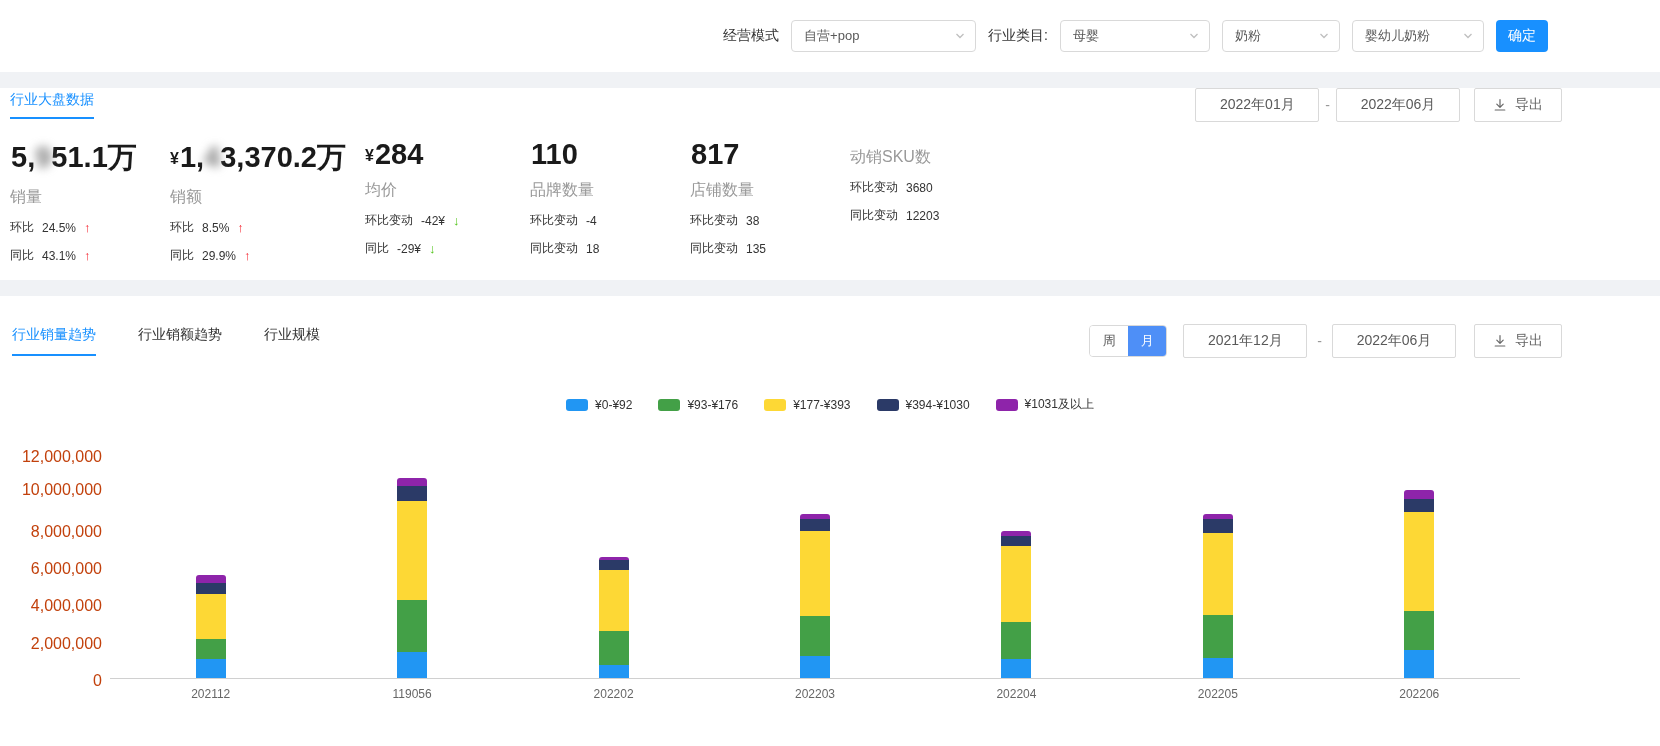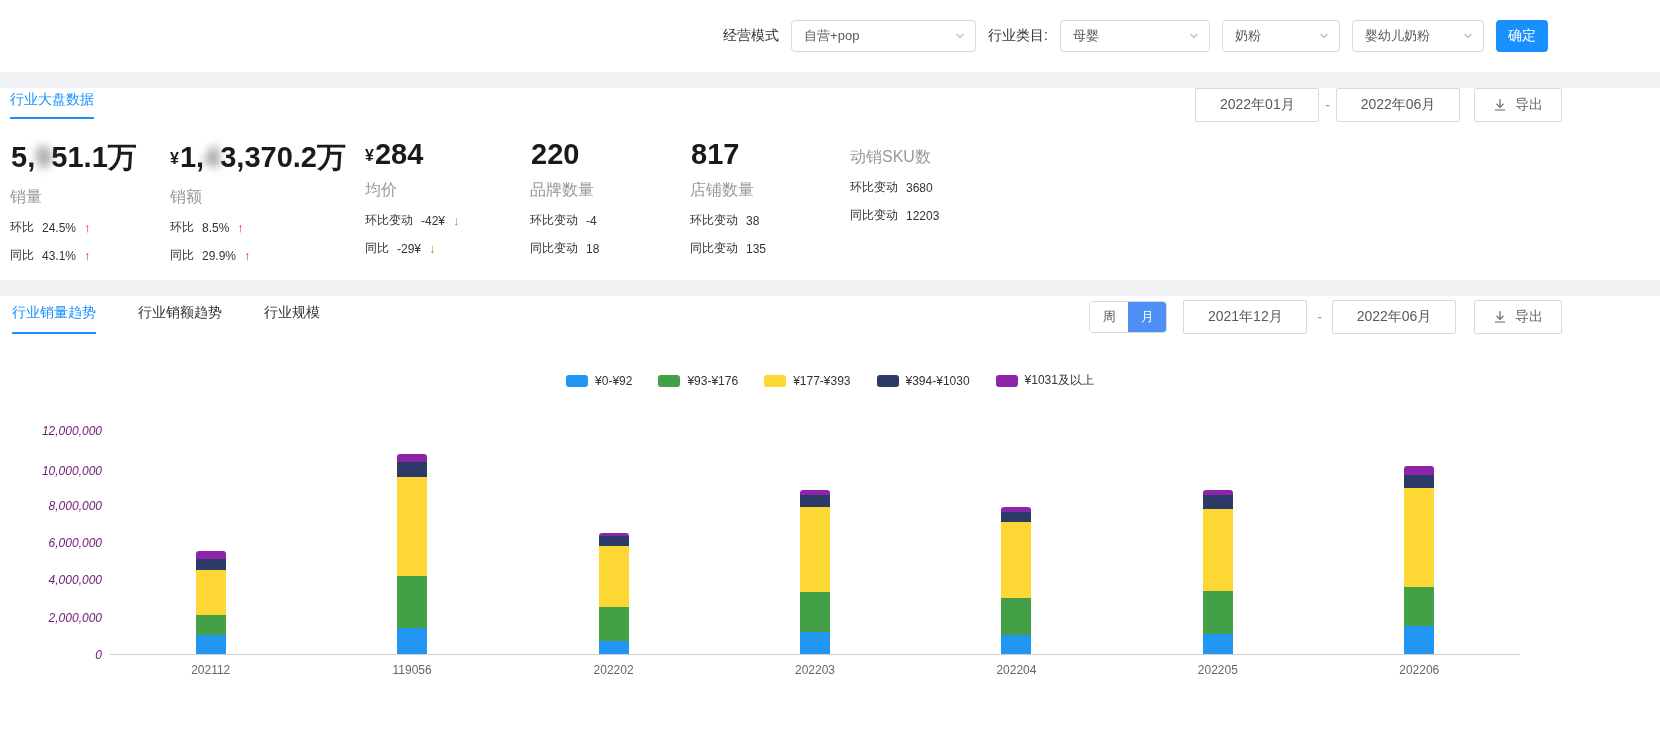--- a/index.html
+++ b/index.html
@@ -41,39 +41,39 @@
   .stat-value { font-size:29px; font-weight:700; color:#1a1a1a; white-space:nowrap; }
   .stat-value .yen { font-size:16px; font-weight:700; vertical-align:3px; margin-right:1px; }
   .blurred { filter:blur(5px); color:#777; }
   .stat-label { font-size:16px; color:#999; margin-top:9px; }
   .stat-metric { font-size:12px; color:#333; margin-top:11px; display:flex;
                  align-items:center; gap:8px; }
   .arrow { font-size:13px; }
   .arrow.up { color:#f5222d; } .arrow.down { color:#52c41a; }
   
   .card2 { height:466px; overflow:hidden; }
-  .trends-head { display:flex; align-items:flex-end; justify-content:space-between;
-                 padding:4px 98px 0 12px; }
+  .trends-head { display:flex; align-items:center; justify-content:space-between;
+                 padding:28px 98px 0 12px; }
   .tabs { display:flex; gap:42px; }
   .tab { font-size:14px; color:#333; padding-bottom:10px; cursor:pointer; }
   .tab.active { color:#1890ff; border-bottom:2px solid #1890ff; }
   .trend-controls { display:flex; align-items:center; gap:8px; }
   .seg-toggle { display:flex; border:1px solid #d9d9d9; border-radius:4px; overflow:hidden;
                 height:32px; margin-right:8px; background:#fff; }
   .seg { width:38px; display:flex; align-items:center; justify-content:center;
          font-size:13px; color:#595959; background:#fff; cursor:pointer; }
   .seg.active { background:#4e8ff7; color:#fff; }
   
   .legend { display:flex; justify-content:center; gap:26px; margin-top:38px; }
   .legend-item { display:flex; align-items:center; gap:7px; font-size:12px; color:#333; cursor:pointer; }
   .swatch { width:22px; height:12px; border-radius:3px; display:inline-block; }
   
   .chart { display:flex; margin-top:42px; padding-right:140px; }
   .y-axis { position:relative; width:110px; height:224px; flex:0 0 auto; }
-  .y-tick { position:absolute; right:8px; font-size:12px; color:#701a75; white-space:nowrap;font-style:italic; }
+  .y-tick { position:absolute; right:8px; font-size:16px; color:#c2410c; white-space:nowrap; }
   .plot-wrap { flex:1; min-width:0; }
   .plot { display:flex; height:224px; border-bottom:1px solid #d0d0d0; }
   .slot { flex:1; display:flex; align-items:flex-end; justify-content:center; }
   .bar { width:30px; display:flex; flex-direction:column-reverse; }
   .bseg:last-child { border-radius:3px 3px 0 0; }
   .x-labels { display:flex; margin-top:8px;justify-content:space-between; }
   .x-label { flex:1; text-align:center; font-size:12px; color:#666; }
 </style>
 </head>
 <body>
@@ -164,21 +164,21 @@
           <span class="arrow down">↓</span>
       </div>
       <div class="stat-metric">
         <span>同比</span>
           <span>-29¥</span>
           <span class="arrow down">↓</span>
       </div>
     </div>
 
     <div class="stat w4">
-      <div class="stat-value"><span class="yen"></span><span>220</span><span class="blurred"></span><span></span></div>
+      <div class="stat-value"><span class="yen"></span><span>110</span><span class="blurred"></span><span></span></div>
       <div class="stat-label">品牌数量</div>
       <div class="stat-metric">
         <span>环比变动</span>
           <span>-4</span>
           <span class="arrow"></span>
       </div>
       <div class="stat-metric">
         <span>同比变动</span>
           <span>18</span>
           <span class="arrow"></span>
@@ -259,21 +259,21 @@
       </div>
       <div class="legend-item">
         <span class="swatch" style="background: rgb(142, 36, 170);"></span>
         <span>¥1031及以上</span>
       </div>
     </div>
 
   <div class="chart">
     <div class="y-axis">
         <div class="y-tick" style="top: -7px;">12,000,000</div>
-        <div class="y-tick" style="top: 33px; margin-left: 18px;">10,000,000</div>
+        <div class="y-tick" style="top: 26px; margin-left: 18px;">10,000,000</div>
         <div class="y-tick" style="top: 67.6667px;">8,000,000</div>
         <div class="y-tick" style="top: 105px;">6,000,000</div>
         <div class="y-tick" style="top: 142.333px;">4,000,000</div>
         <div class="y-tick" style="top: 179.667px;">2,000,000</div>
         <div class="y-tick" style="top: 217px;">0</div>
       </div>
     <div class="plot-wrap">
       <div class="plot">
           <div class="slot">
             <div class="bar">

